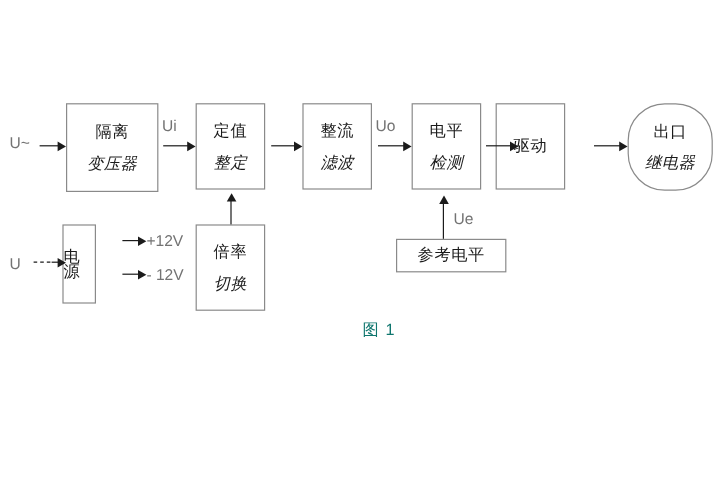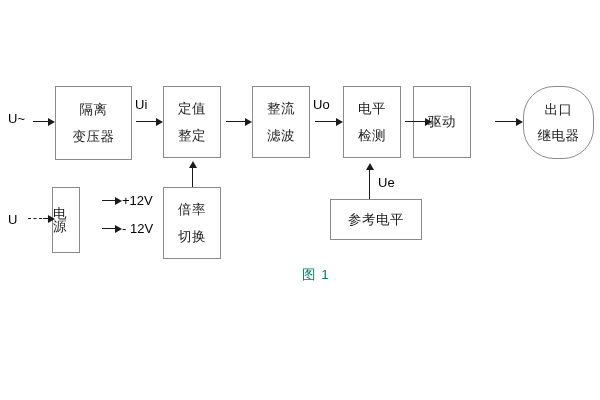--- a/index.html
+++ b/index.html
@@ -25,26 +25,26 @@
     display: flex;
     flex-direction: column;
     align-items: center;
     justify-content: center;
     color: #1b1b1b;
     font-size: 13.5px;
     line-height: 1.0;
     letter-spacing: 0.5px;
   }
   .block .ln { display: block; }
-  .block .ln + .ln { margin-top: 13px; }
+  .block .ln + .ln { margin-top: 13px; font-style: italic; }
 
   
   .lbl {
     position: absolute;
-    color: #000000;
+    color: #737373;
     font-size: 13px;
     line-height: 1;
     white-space: nowrap;
     text-align: right;
   }
 
   
   .hline {
     position: absolute;
     height: 0;
@@ -110,21 +110,21 @@
       <span class="ln">出口</span>
       <span class="ln">继电器</span>
     </div>
     <div class="block" style="left: 52px; top: 187px; width: 28px; height: 66px;">
       <span class="ln">电源</span>
     </div>
     <div class="block" style="left: 163px; top: 187px; width: 58px; height: 72px;">
       <span class="ln">倍率</span>
       <span class="ln">切换</span>
     </div>
-    <div class="block" style="left: 330px; top: 199px; width: 92px; height: 41px;">
+    <div class="block" style="left: 330px; top: 199px; width: 92px; height: 28px;">
       <span class="ln">参考电平</span>
     </div>
     <div class="lbl" style="left: 8px; top: 112px;">U~</div>
     <div class="lbl" style="left: 135px; top: 98px;">Ui</div>
     <div class="lbl" style="left: 313px; top: 98px;">Uo</div>
     <div class="lbl" style="left: 378px; top: 176px;">Ue</div>
     <div class="lbl" style="left: 8px; top: 213px;">U</div>
     <div class="lbl" style="left: 122px; top: 194px;">+12V</div>
     <div class="lbl" style="left: 122px; top: 222px;">- 12V</div>
     <div class="hline" style="left: 33px; top: 121px; width: 16px;"></div>

